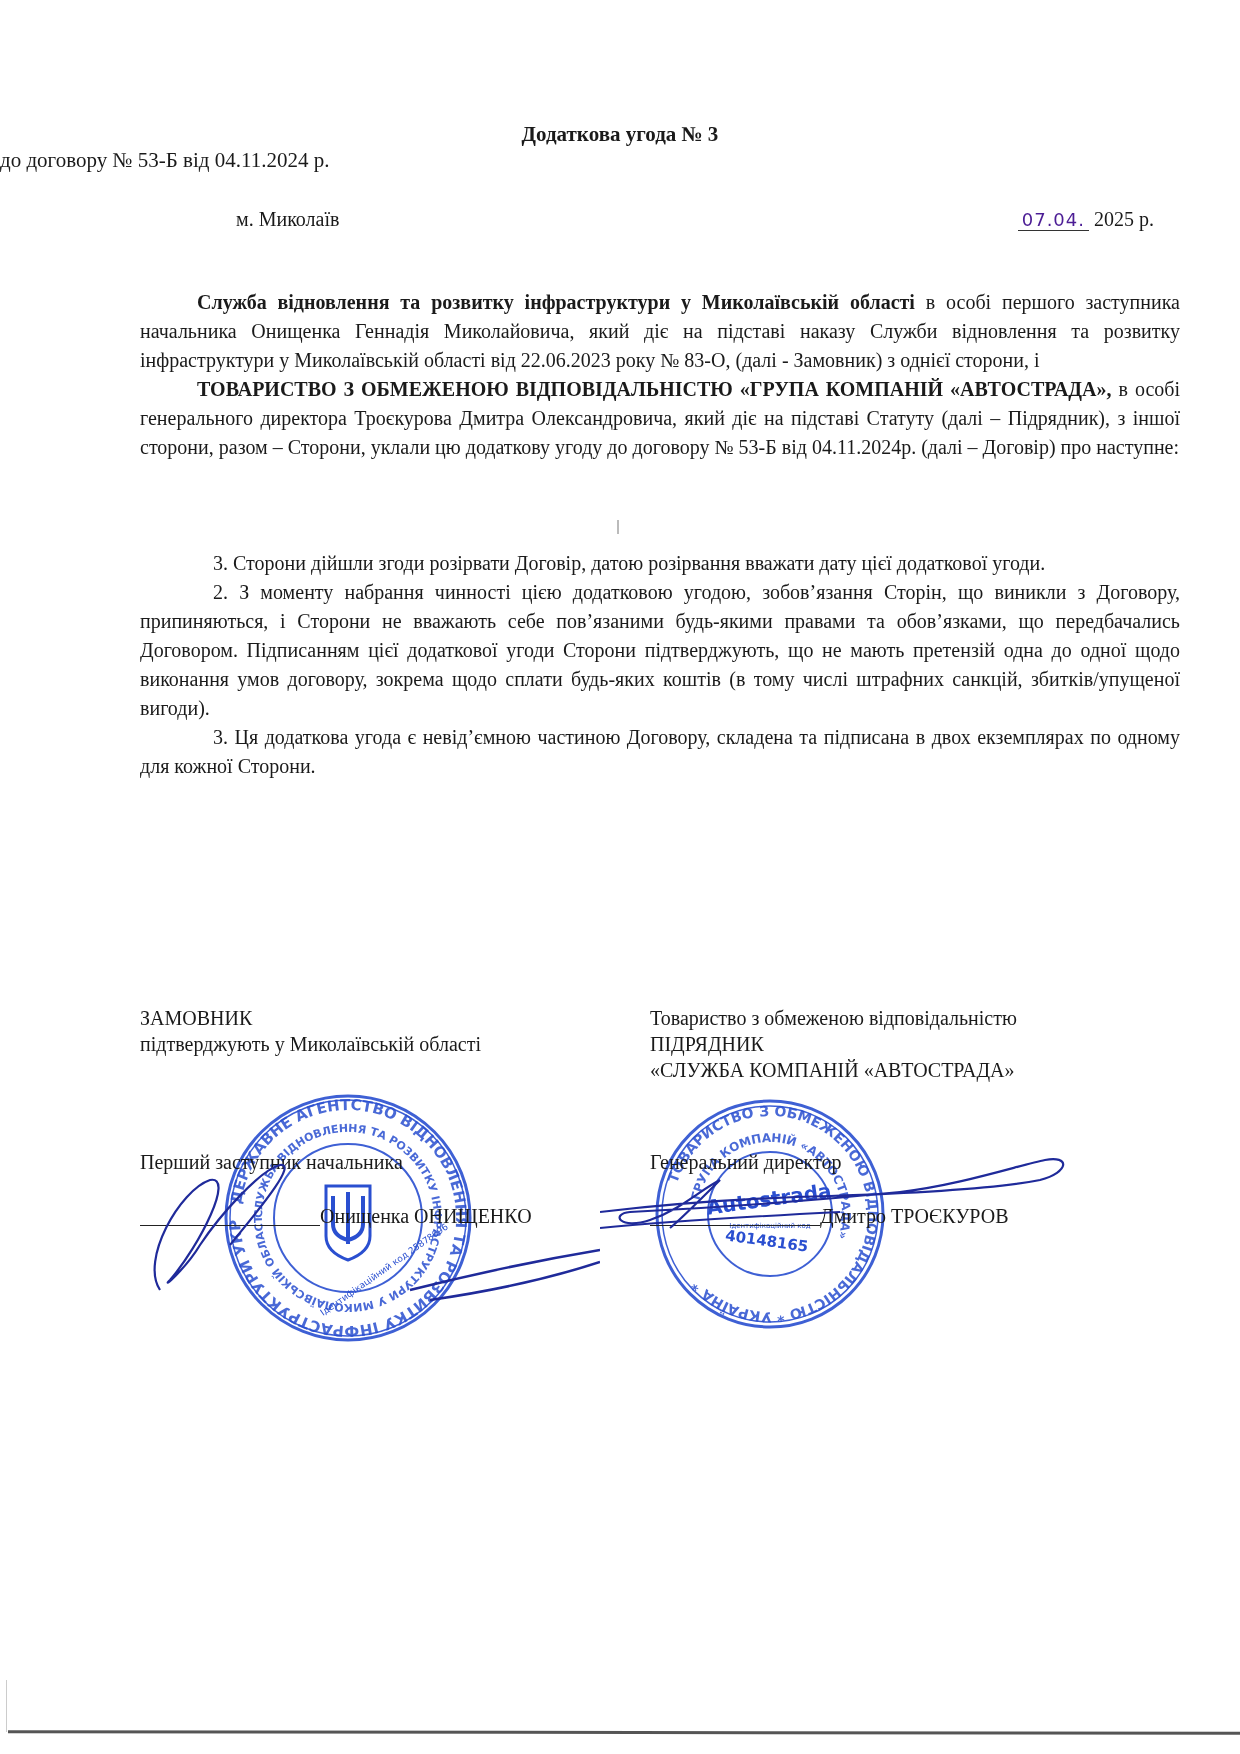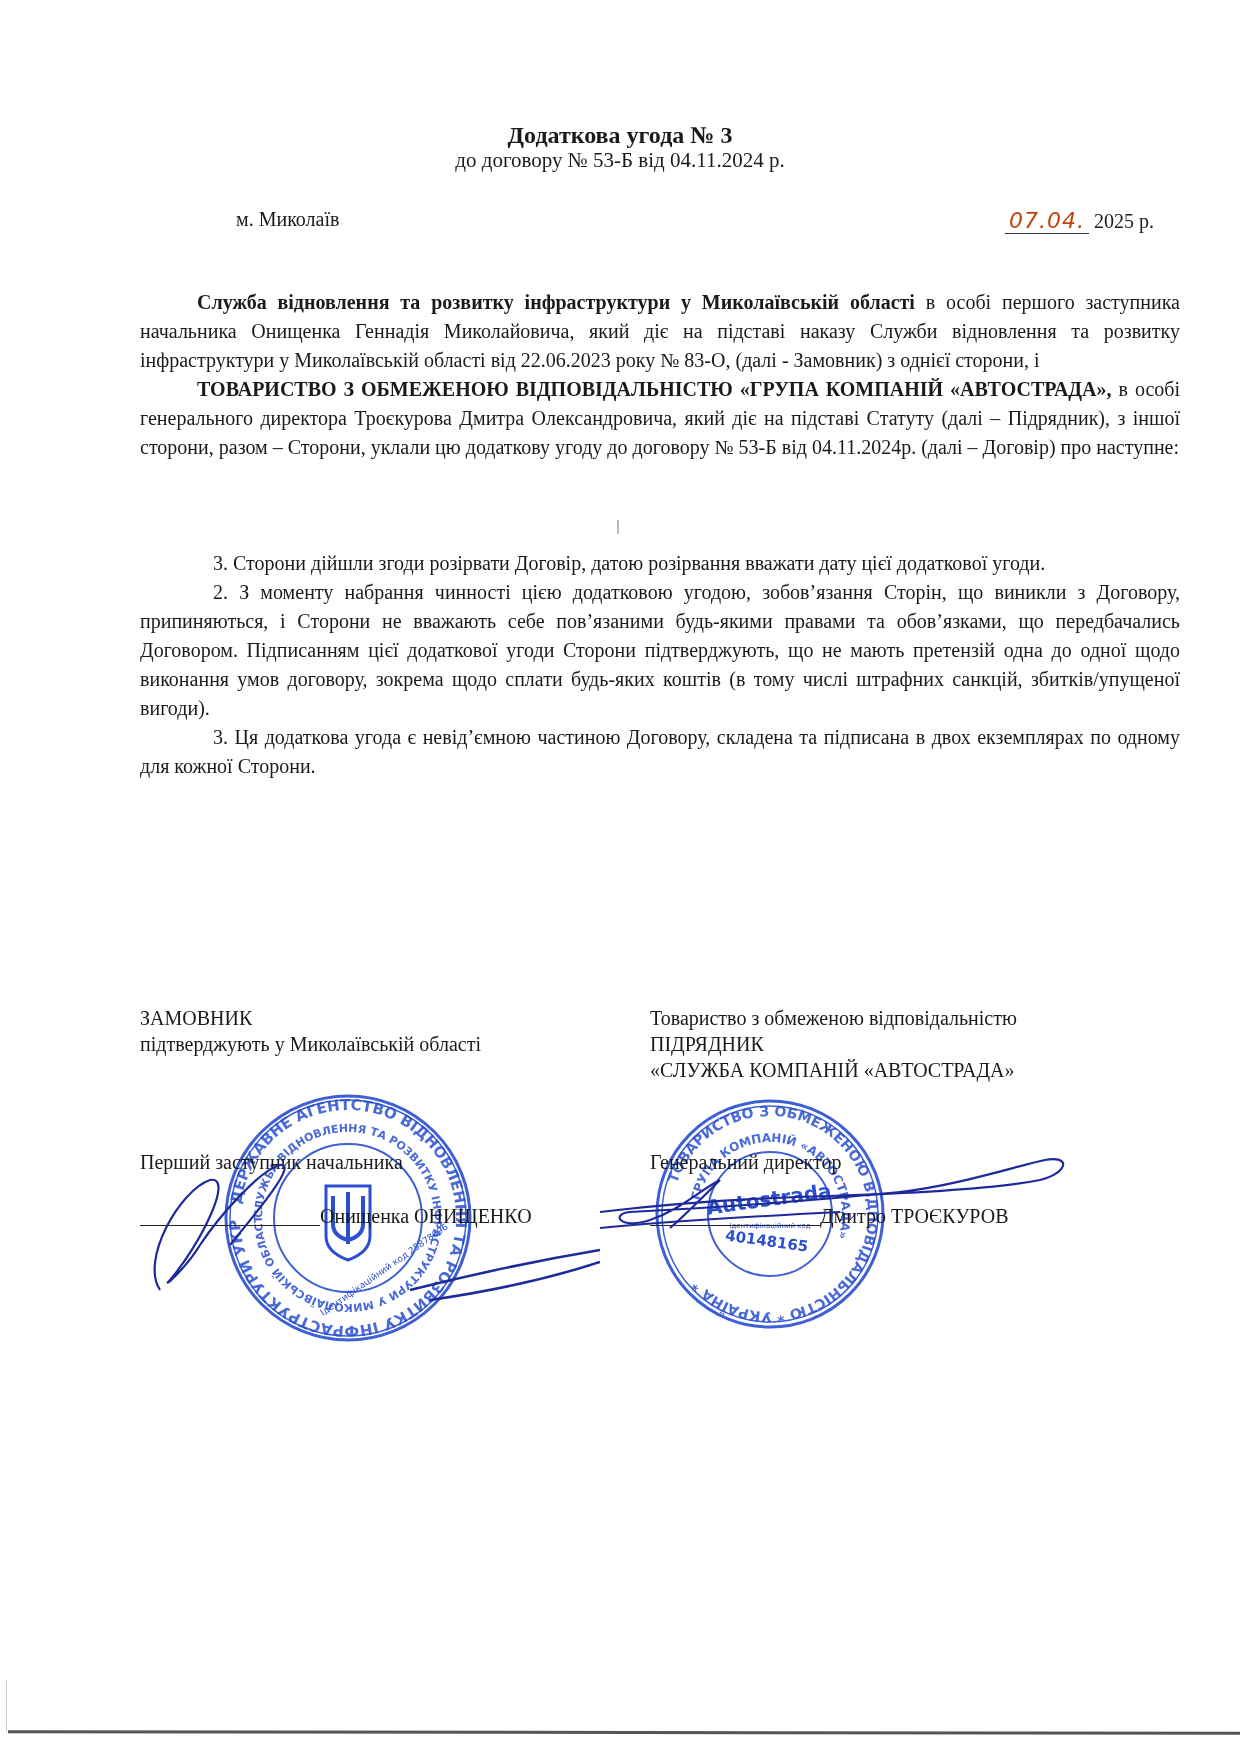--- a/index.html
+++ b/index.html
@@ -1,23 +1,23 @@
 <!DOCTYPE html>
 <html><head>
 <meta charset="utf-8">
 <style>
   html, body { margin: 0; padding: 0; background: #ffffff; }
   body { width: 1240px; height: 1754px; position: relative; overflow: hidden;
          font-family: "Liberation Serif", "DejaVu Serif", serif; color: #1a1a1a; }
   .abs { position: absolute; }
-  .title { left: 0; width: 1240px; top: 122px; text-align: center; font-weight: bold; font-size: 24px; }
-  .subtitle { left: 0; width: 1240px; top: 148px; text-align: center; font-size: 21px; }
+  .title { left: 0; width: 1240px; top: 122px; text-align: center; font-weight: bold; font-size: 21px; }
+  .subtitle { left: 0; width: 1240px; top: 148px; font-size: 21px; }
   .city { left: 236px; top: 208px; font-size: 20px; }
   .date { right: 86px; top: 208px; font-size: 20px; }
-  .date .hand { font-family: "DejaVu Sans", sans-serif; font-style: italic; color: #c2410c; font-size: 22px;
+  .date .hand { font-family: "DejaVu Sans", sans-serif; color: #4c1d95; font-size: 18px;
                 border-bottom: 1.5px solid #333; padding: 0 4px; letter-spacing: 1px; }
   .body-text { left: 140px; width: 1040px; font-size: 20px; line-height: 29px; text-align: justify; }
   .ind { text-indent: 57px; margin: 0; }
   .ind2 { text-indent: 73px; margin: 0; }
   p { margin: 0; }
   b { font-weight: bold; }
   .sig { font-size: 20px; line-height: 26px; }
   .sig-left { left: 140px; top: 1005px; width: 460px; }
   .sig-right { left: 650px; top: 1005px; width: 500px; }
   .pos-left { left: 140px; top: 1151px; font-size: 20px; }

